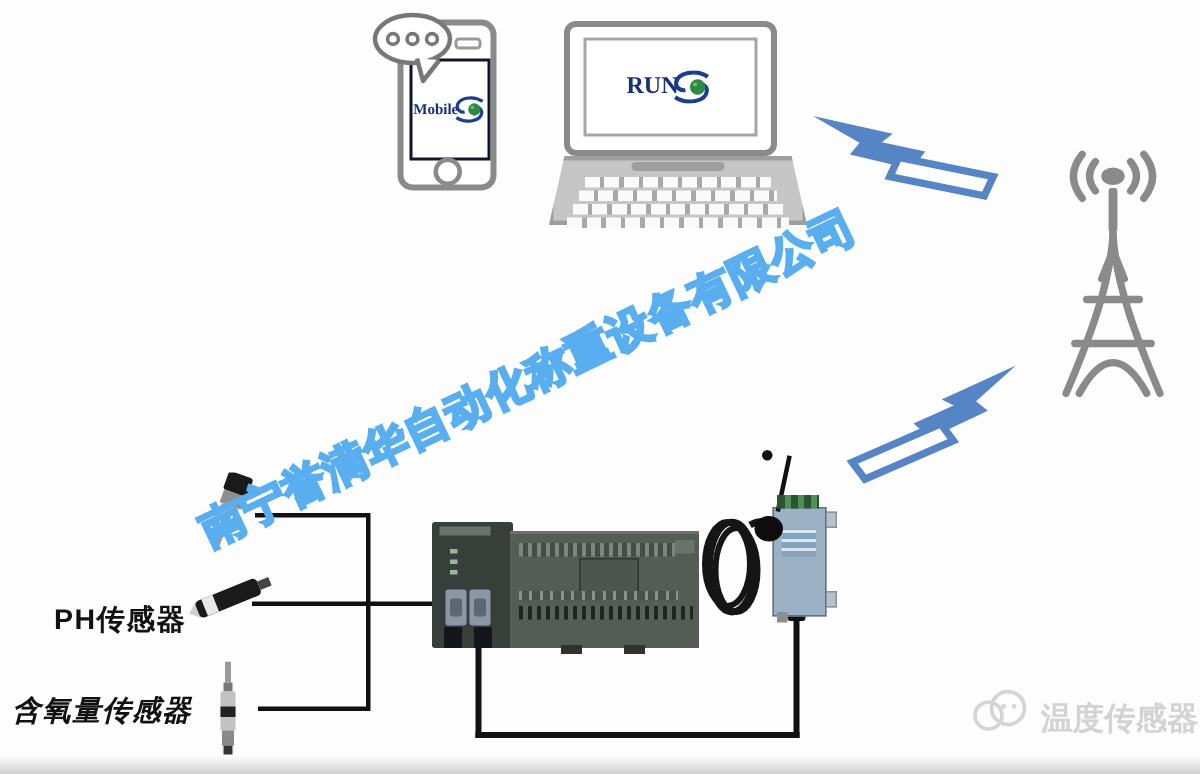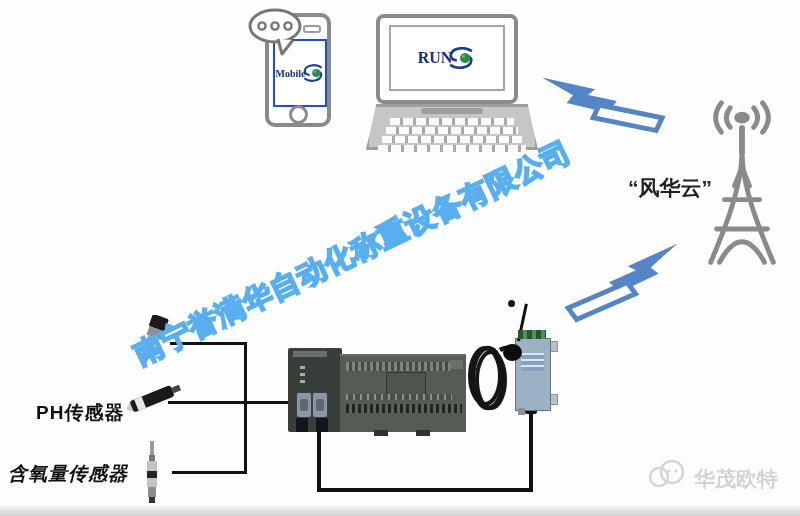--- a/index.html
+++ b/index.html
@@ -7,21 +7,21 @@
     position:relative;width:800px;height:516px;overflow:hidden;
     background:#fdfdfd;font-family:"Liberation Sans","DejaVu Sans",sans-serif;
   }
   .abs{position:absolute;}
 
   
   .phone-body{left:265px;top:13px;width:58px;height:106px;background:#fff;
     border:4px solid #8a8a8a;border-radius:10px;z-index:2;}
   .phone-earpiece{left:303px;top:25px;width:14px;height:4px;border:2px solid #9a9a9a;
     border-radius:3px;background:#fff;z-index:4;}
-  .phone-screen{left:273px;top:39px;width:50px;height:64px;border:2px solid #1d4ed8;
+  .phone-screen{left:273px;top:39px;width:50px;height:64px;border:2px solid #0f172a;
     background:#fff;z-index:3;display:flex;align-items:center;justify-content:center;}
   .phone-home{left:289px;top:105px;width:13px;height:13px;border:3px solid #8a8a8a;
     border-radius:50%;background:#fff;z-index:3;}
   .bubble{left:246px;top:6px;z-index:5;}
   .applogo{display:flex;align-items:center;gap:1px;}
   .applogo .t{font-family:"Liberation Serif","DejaVu Serif",serif;font-weight:bold;color:#17307e;}
   .phone-screen .t{font-size:10px;margin-right:-6px;z-index:2;}
 
   
   .laptop-screen{left:376px;top:14px;width:134px;height:82px;background:#fff;
@@ -184,21 +184,20 @@
     <path d="M66 7 Q 78 22 66 37" stroke="#8a8a8a" stroke-width="5" fill="none" stroke-linecap="round"></path>
     <rect x="42" y="30" width="6" height="30" rx="2" fill="#8a8a8a"></rect>
     <path d="M45 58 L45 70" stroke="#8a8a8a" stroke-width="5" stroke-linecap="round"></path>
     <path d="M45 62 C 43 95 30 130 13 170" stroke="#8a8a8a" stroke-width="5" fill="none" stroke-linecap="round"></path>
     <path d="M45 62 C 47 95 60 130 77 170" stroke="#8a8a8a" stroke-width="5" fill="none" stroke-linecap="round"></path>
     <path d="M37 92 L45 72 L53 92" stroke="#8a8a8a" stroke-width="4.5" fill="none" stroke-linecap="round"></path>
     <path d="M27 106 L63 106" stroke="#8a8a8a" stroke-width="5" stroke-linecap="round"></path>
     <path d="M19 136 L71 136" stroke="#8a8a8a" stroke-width="5" stroke-linecap="round"></path>
     <path d="M22 170 Q 45 128 68 170" stroke="#8a8a8a" stroke-width="5" fill="none" stroke-linecap="round"></path>
   </svg>
-  <div class="abs tower-label">“风华云”</div>
 
   <div class="abs watermark">南宁誉满华自动化称重设备有限公司</div>
 
   <div class="abs sensor-label sl-ph">PH传感器</div>
   <div class="abs sensor-label sl-o2">含氧量传感器</div>
 
   <svg class="abs sensor-svg sv-temp" viewBox="0 0 44 52">
     <g transform="rotate(20 22 22)">
       <rect x="14" y="0" width="17" height="13" rx="2" fill="#1a1a1a"></rect>
       <rect x="15" y="13" width="15" height="9" fill="#8f8f8f"></rect>
@@ -272,16 +271,16 @@
   <div class="abs dtu-knob"></div>
   <div class="abs dtu-nut"></div>
 
 
   <svg class="abs footer-logo" viewBox="0 0 44 32">
     <circle cx="14" cy="19" r="9" stroke="#d5d5d5" stroke-width="2.5" fill="none"></circle>
     <circle cx="27" cy="14" r="11" stroke="#d5d5d5" stroke-width="2.5" fill="none"></circle>
     <circle cx="24" cy="13" r="1.6" fill="#d5d5d5"></circle>
     <circle cx="31" cy="13" r="1.6" fill="#d5d5d5"></circle>
   </svg>
-  <div class="abs footer-text">华茂欧特</div>
+  <div class="abs footer-text">温度传感器</div>
 
   <div class="abs bottom-shade"></div>
 </div>
 
 </body></html>

